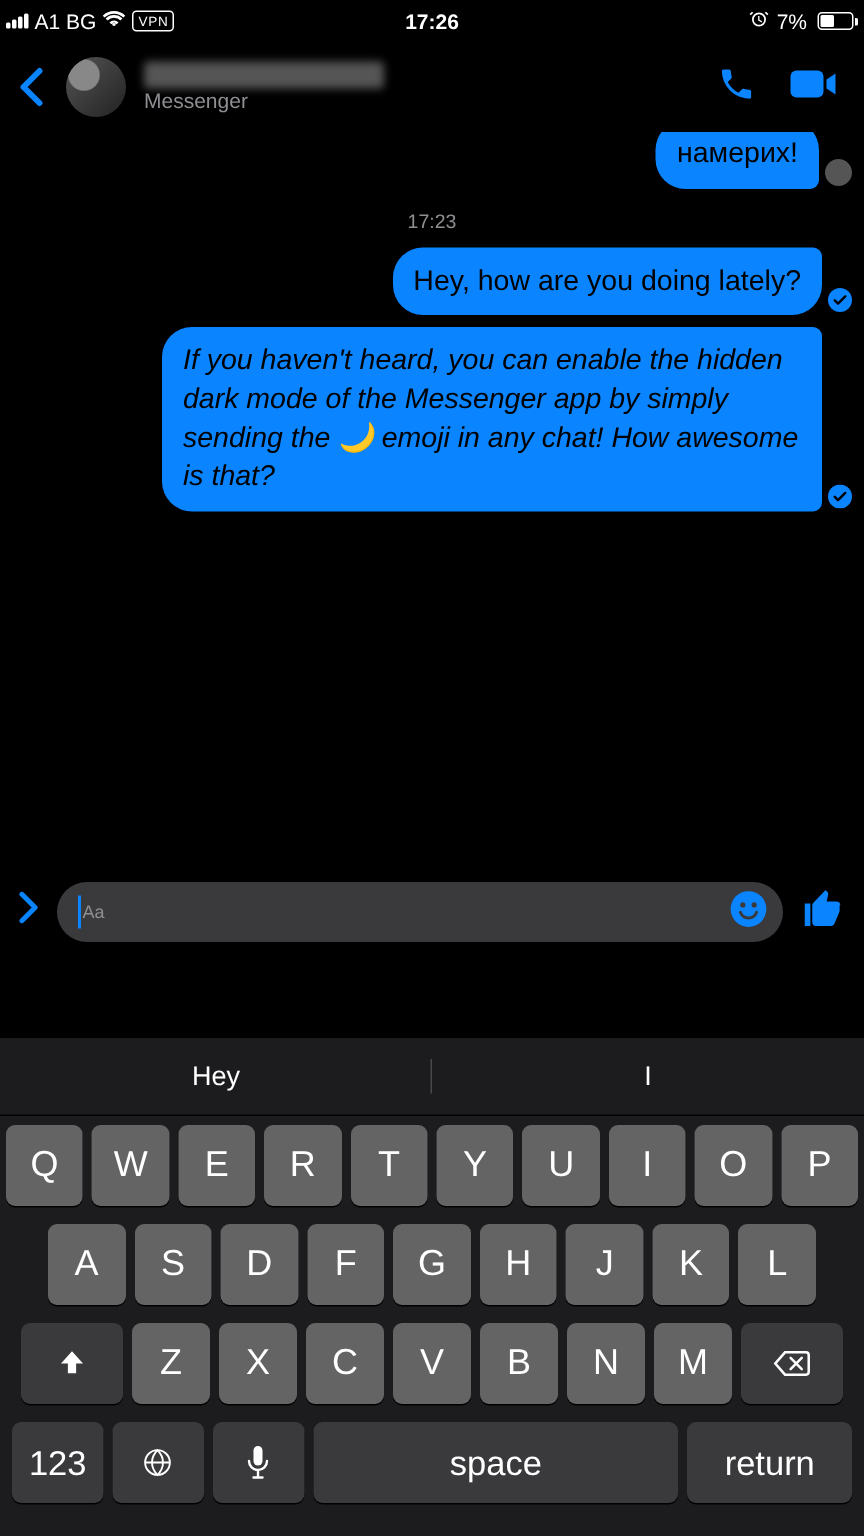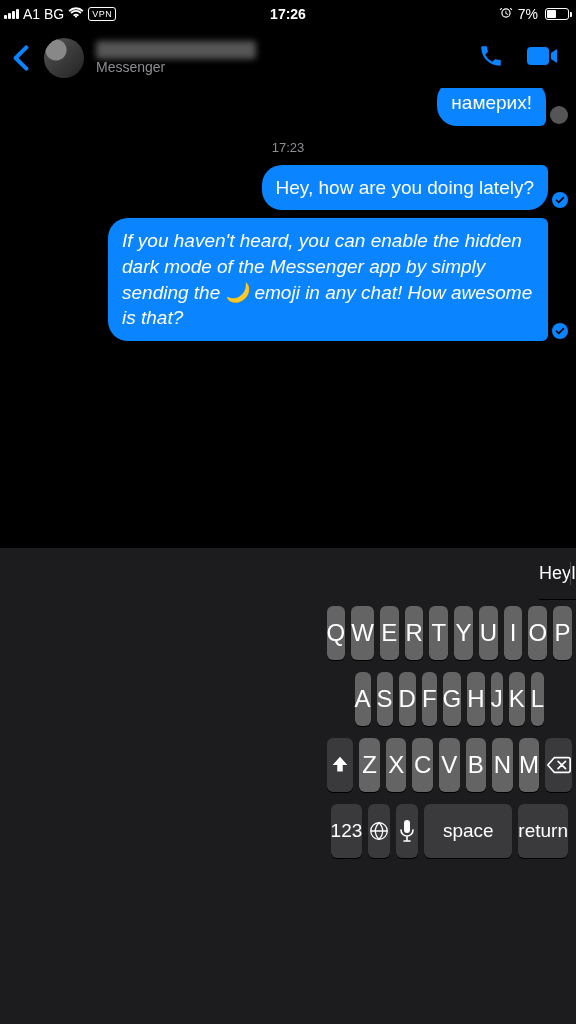--- a/index.html
+++ b/index.html
@@ -26,50 +26,50 @@
   .avatar { width: 40px; height: 40px; border-radius: 50%; background: linear-gradient(135deg,#555,#222); filter: blur(0.3px); position:relative; overflow:hidden;}
   .avatar::after{content:"";position:absolute;inset:0;background:radial-gradient(circle at 30% 30%, #888 0 10px, transparent 11px);}
   .contact-info { flex: 1; display:flex; flex-direction:column; line-height:1.15;}
   .contact-name { font-size: 17px; font-weight: 600; color:#888; background:#555; filter:blur(3px); height:18px; border-radius:3px; width:160px;}
   .contact-sub { font-size: 14px; color: #8e8e93; }
   .nav-actions { display: flex; gap: 22px; align-items:center; color:#0a84ff; padding-right:8px;}
 
   
   .chat-area { position:absolute; top:88px; bottom:445px; left:0; right:0; overflow:hidden; padding: 8px 8px 12px; }
   .msg-row { display:flex; justify-content:flex-end; align-items:flex-end; margin: 4px 0;}
-  .bubble { background:#0a84ff; color:#ffffff; padding: 10px 14px; border-radius: 20px; font-size: 19px; line-height: 1.35; max-width: 440px; }
+  .bubble { background:#0a84ff; color:#000000; padding: 10px 14px; border-radius: 20px; font-size: 19px; line-height: 1.35; max-width: 440px; }
   .bubble.small { border-top-right-radius: 6px;}
   .bubble.tail { border-bottom-right-radius: 6px;}
   .delivered-check { width: 16px; height:16px; margin-left:4px; color:#0a84ff; align-self:flex-end; margin-bottom:2px;}
   .tiny-avatar { width:18px; height:18px; border-radius:50%; background:#555; margin-left:4px; align-self:flex-end; margin-bottom:2px; filter:blur(0.5px);}
   .timestamp { text-align:center; color:#8e8e93; font-size:13px; margin: 14px 0 10px; font-weight:500;}
   .bubble-cut { margin-top:-20px; } 
 
   
   .composer { position:absolute; bottom: 388px; left:0; right:0; height: 56px; display:flex; align-items:center; padding: 0 12px; gap:12px; background:#000;}
   .composer-expand { color:#0a84ff; font-size: 20px; font-weight:800;}
   .composer-input { flex:1; background:#3a3a3c; border-radius: 22px; height: 40px; display:flex; align-items:center; padding: 0 10px 0 14px; position:relative;}
   .composer-caret { width:2px; height:22px; background:#0a84ff; margin-right:1px;}
   .composer-placeholder { color:#8e8e93; font-size:12px; flex:1;}
   .composer-emoji { color:#0a84ff; }
   .composer-like { color:#0a84ff; }
 
   
-  .keyboard { position:absolute; bottom:0; left:0; right:0; height: 476px; background:#1c1c1e; display:flex; flex-direction:column;align-items:flex-end;}
+  .keyboard { position:absolute; bottom:0; left:0; right:0; height: 332px; background:#1c1c1e; display:flex; flex-direction:column;}
   .suggestion-bar { height: 52px; display:flex; border-bottom: 1px solid #000;}
   .suggestion { flex:1; display:flex; align-items:center; justify-content:center; font-size:18px; color:#fff; position:relative;}
   .suggestion:not(:last-child)::after { content:""; position:absolute; right:0; top:14px; bottom:14px; width:1px; background:#48484a;}
   .key-rows { flex:1; display:flex; flex-direction:column; padding: 6px 4px 4px; gap: 12px;}
   .key-row { display:flex; gap:6px; justify-content:center;}
   .key { background:#646464; color:#fff; border-radius:6px; height:54px; display:flex; align-items:center; justify-content:center; font-size:24px; box-shadow: 0 1px 0 #000; flex:1; max-width:52px;}
   .key.wide { max-width: none;}
   .key.dark { background:#3a3a3c; }
   .row-indent { padding: 0 28px;}
   .bottom-row { display:flex; gap:6px; padding: 0 4px 6px;}
-  .bottom-row .key { height: 54px; font-size:19px;}
+  .bottom-row .key { height: 54px; font-size:23px;}
   .space-key { flex: 4; font-size:17px;}
   .return-key { flex: 1.8; font-size:17px;}
   .num-key, .globe-key, .mic-key { flex:1;}
   .shift-key, .bksp-key { flex:1.3; max-width: 68px;}
 </style>
 </head>
 <body>
 
 <div class="status-bar">
   <div class="status-left">

